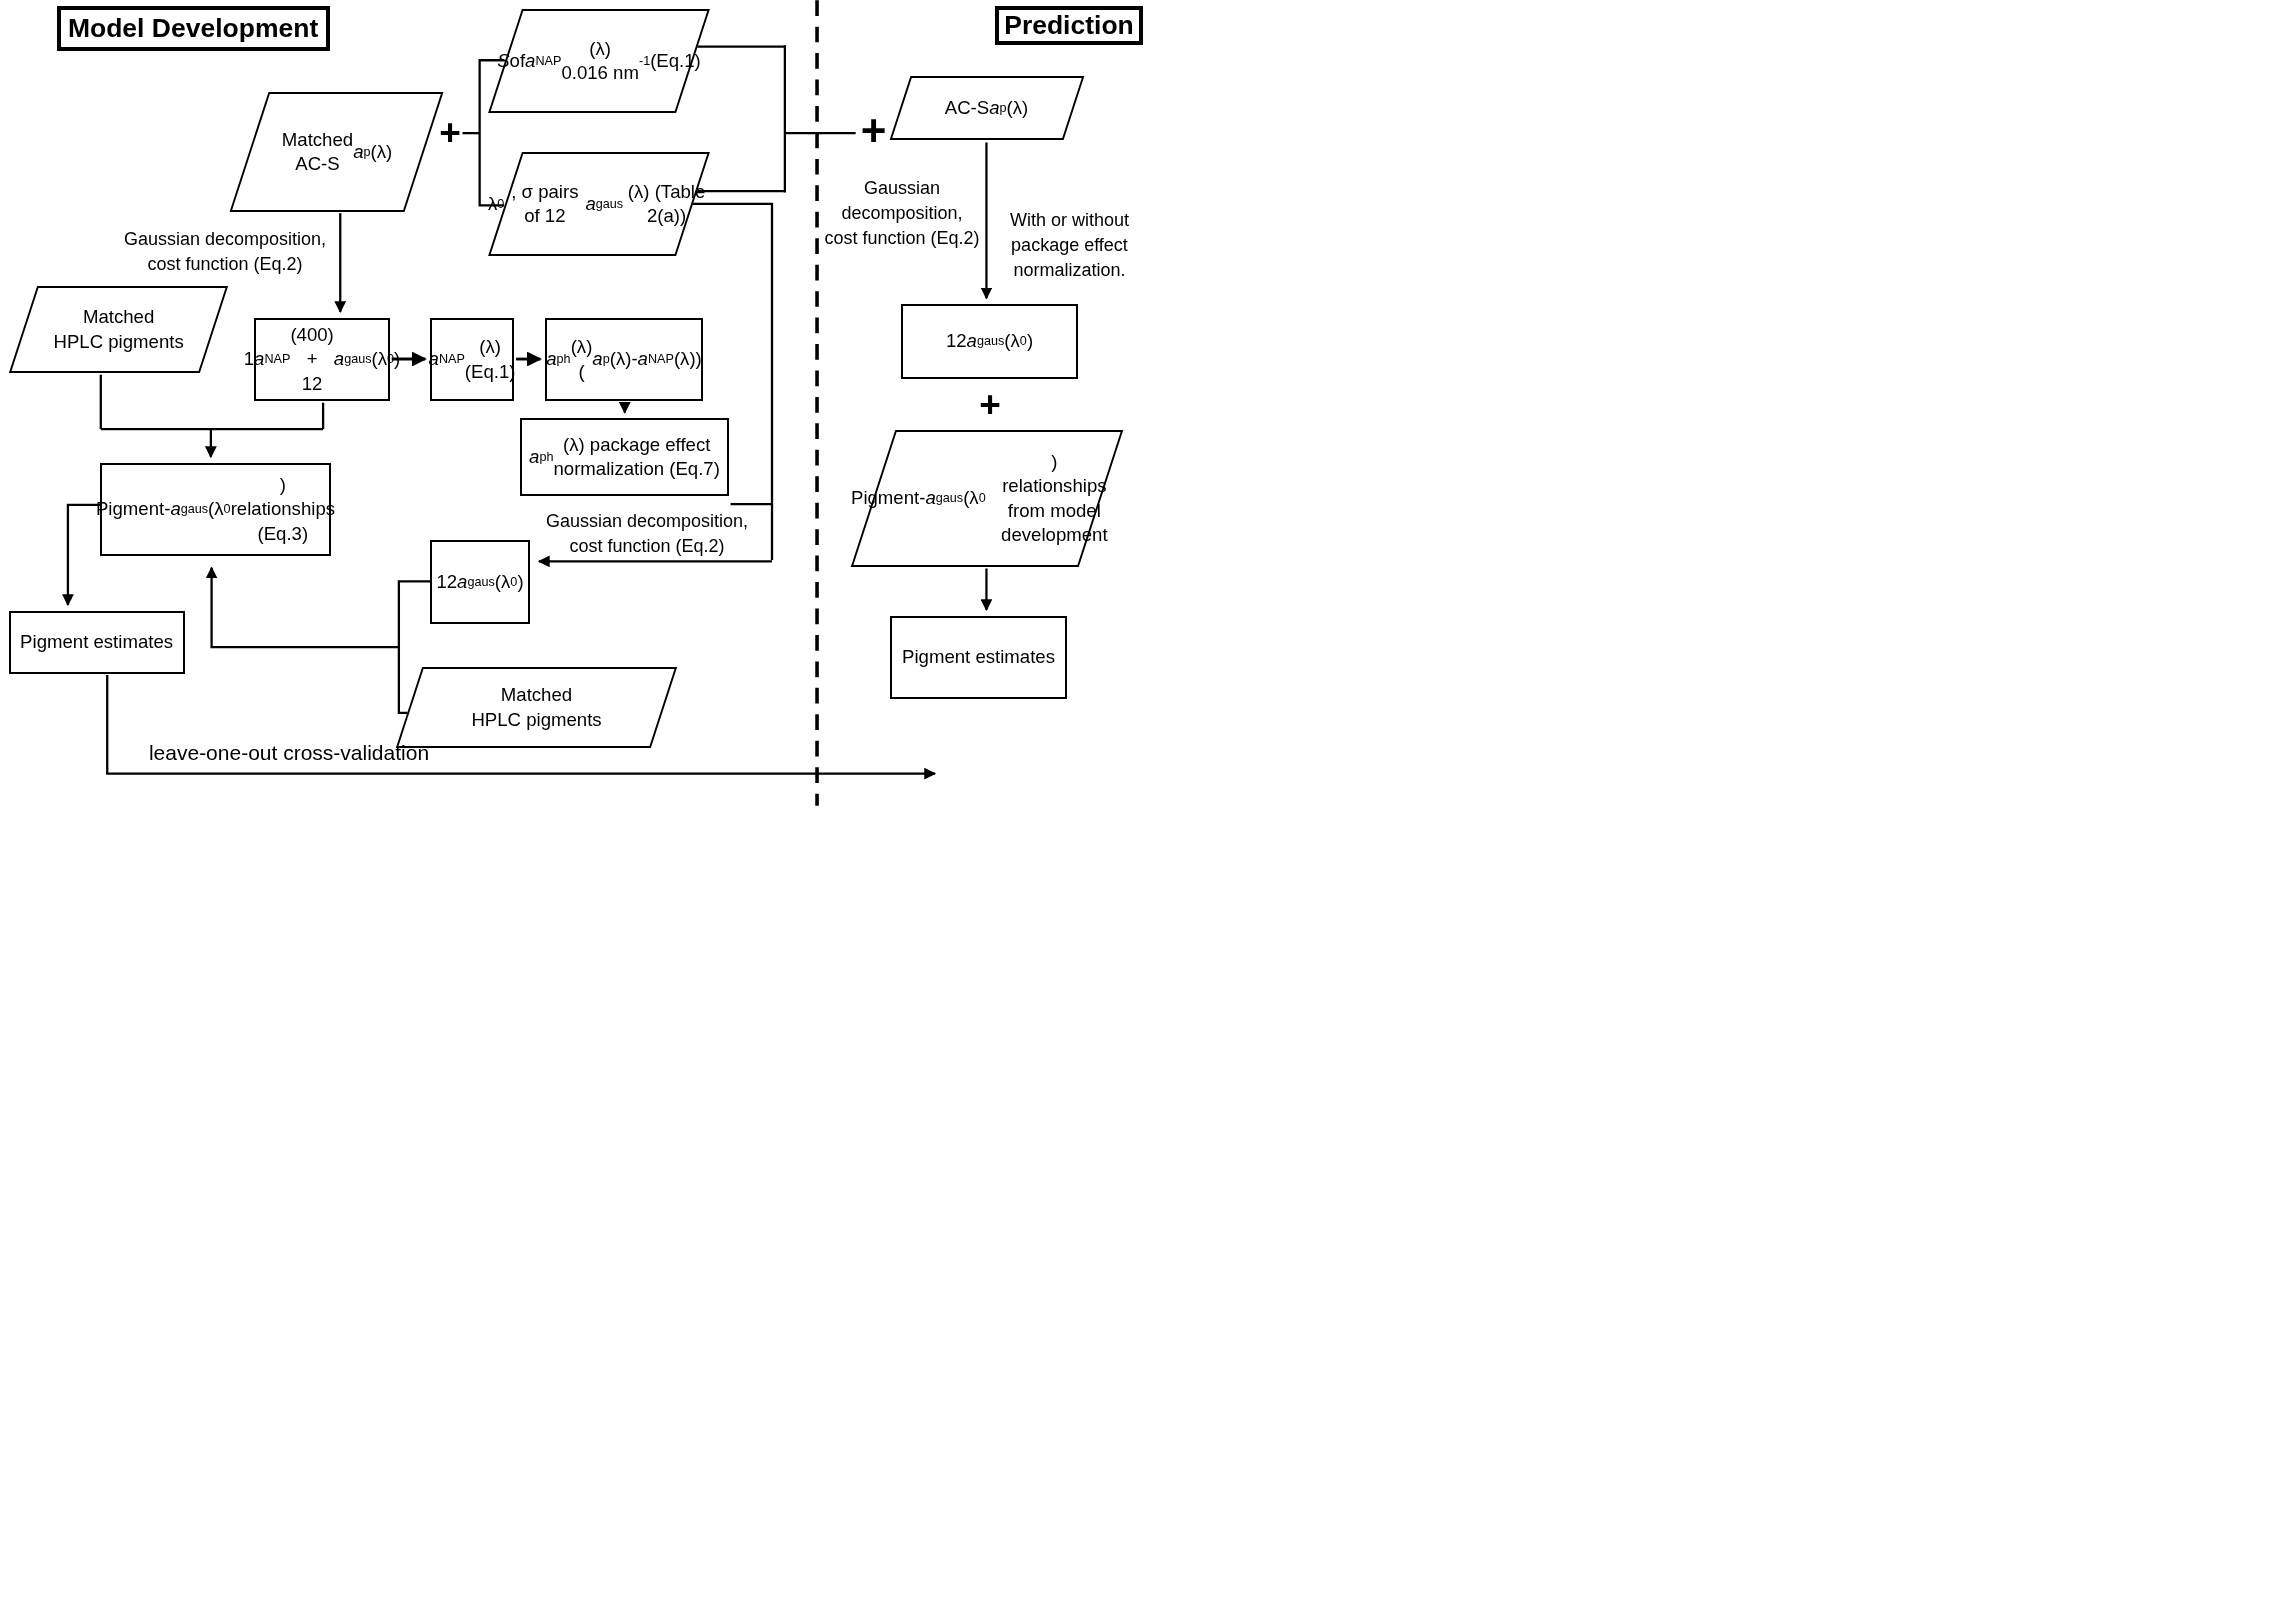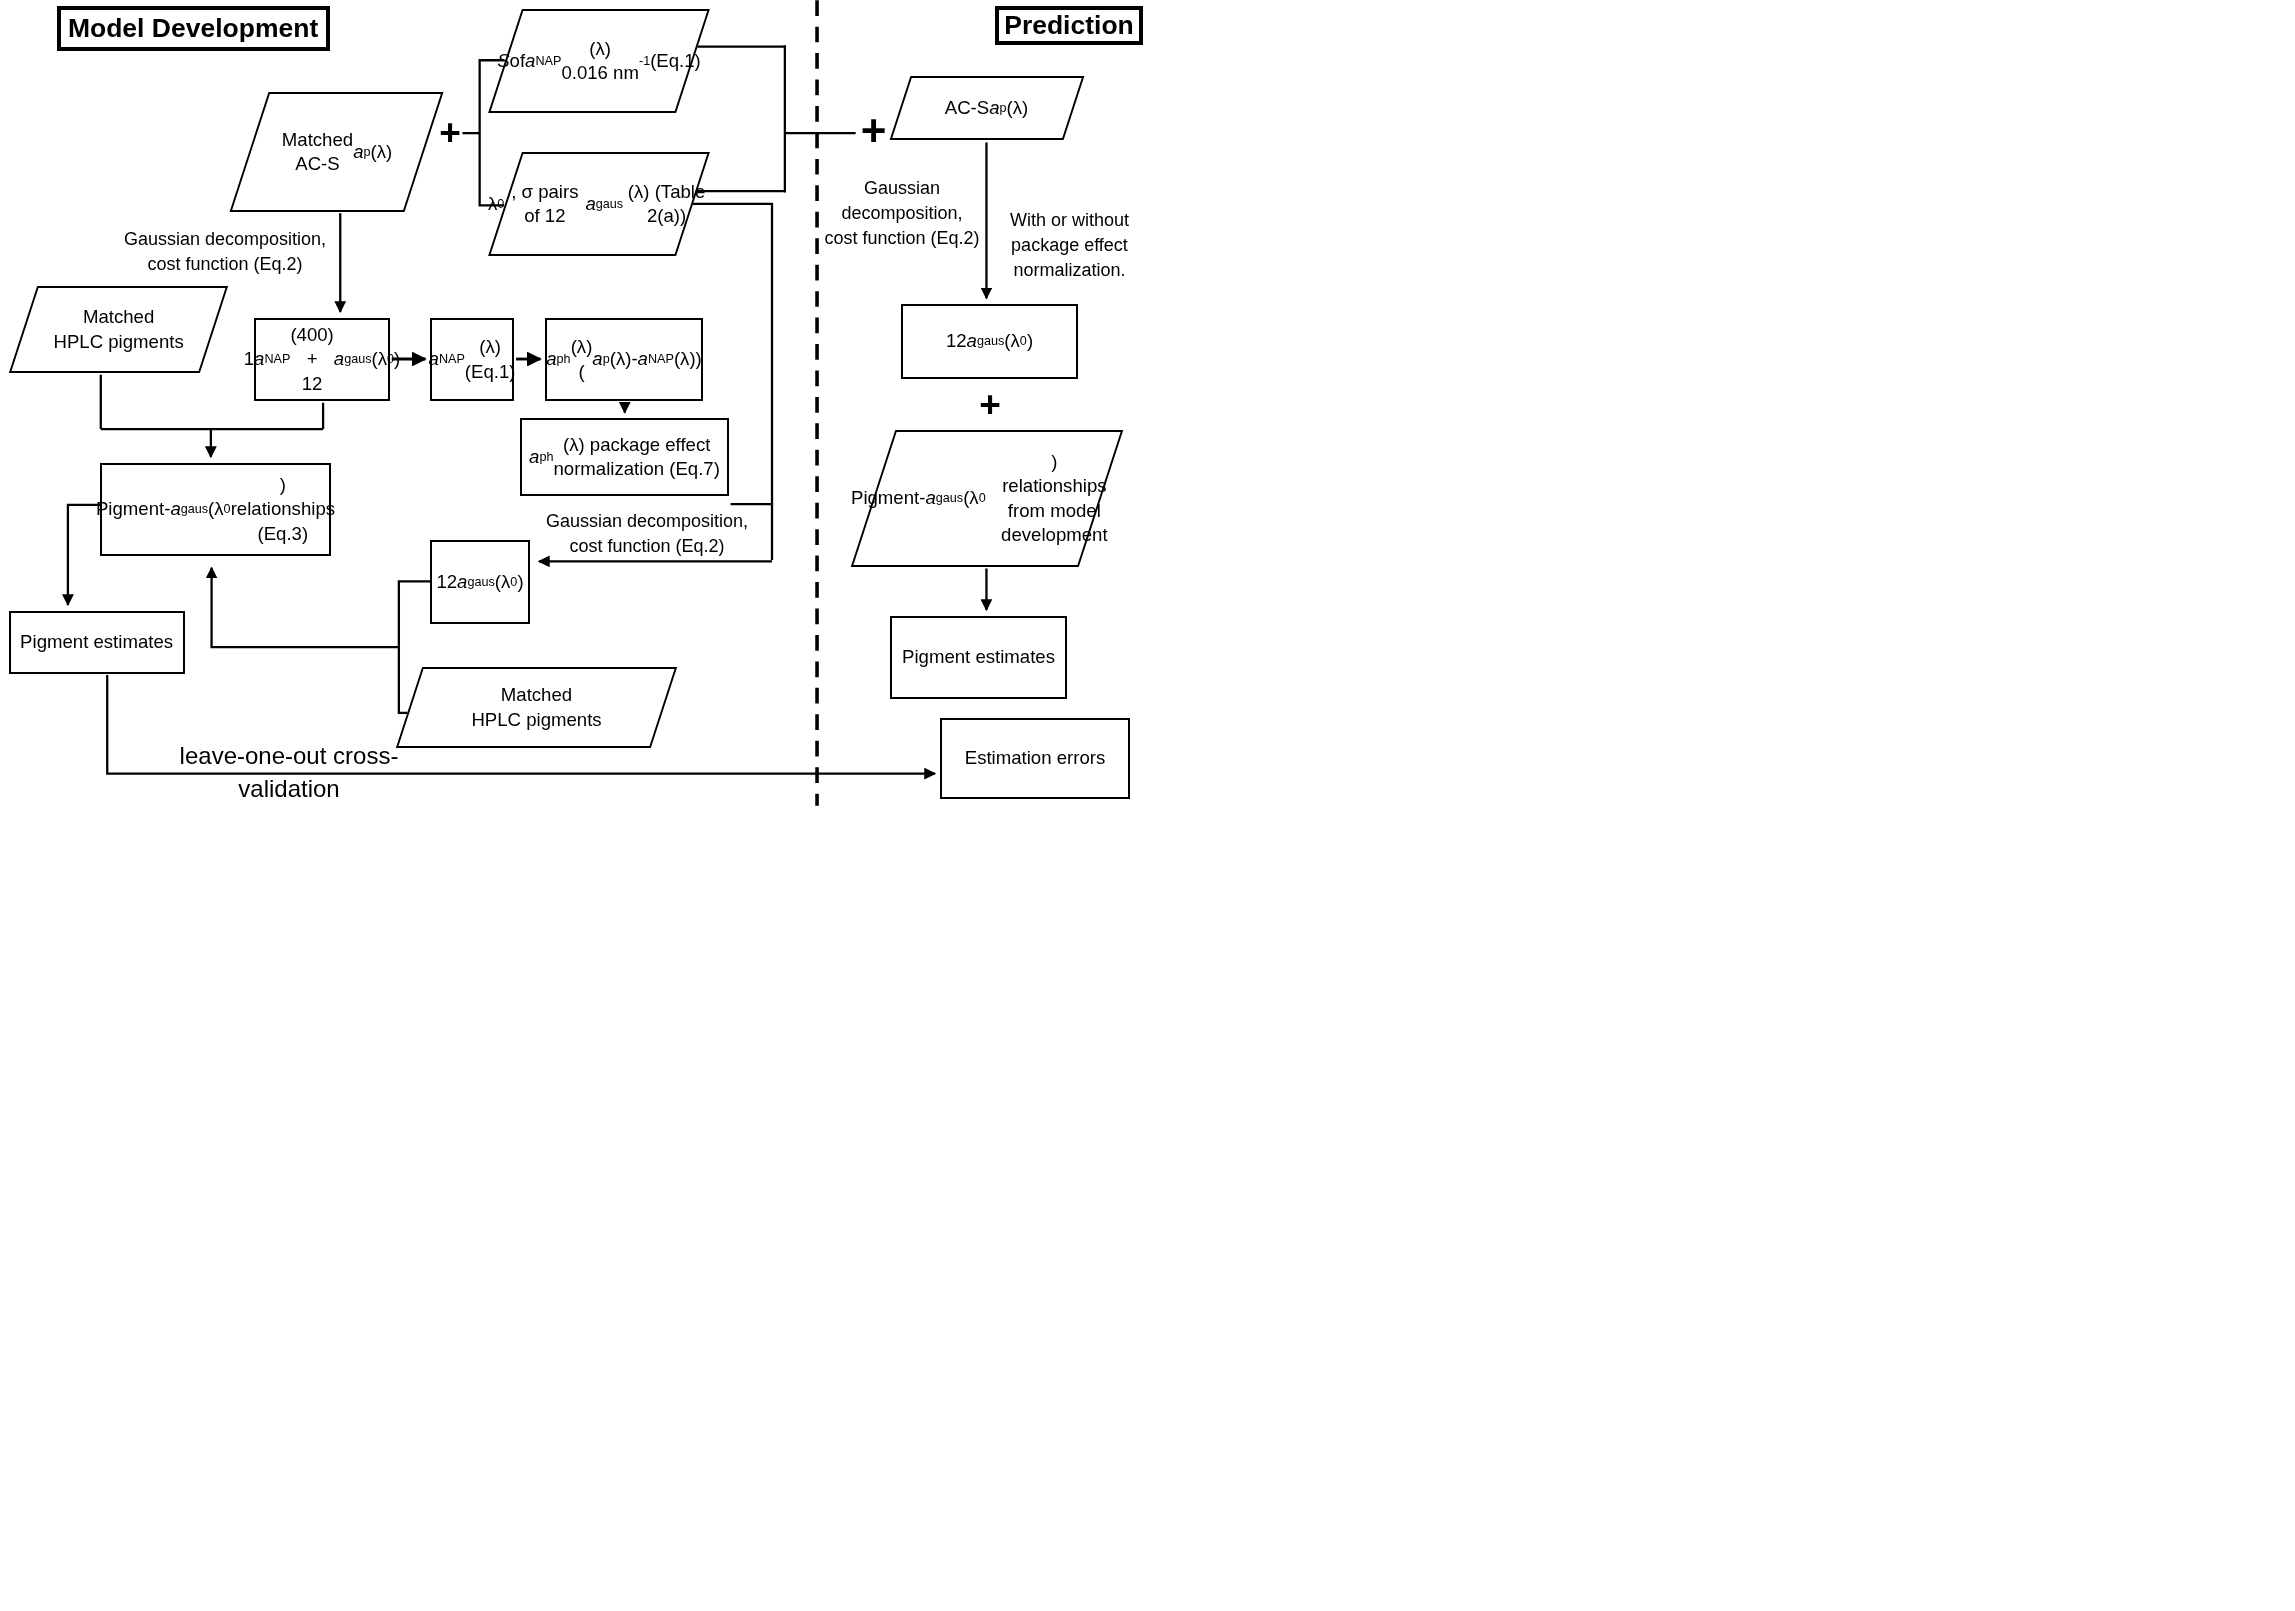--- a/index.html
+++ b/index.html
@@ -106,21 +106,21 @@
 
   <div class="node fbox" style="left:430px;top:540px;width:96px;height:80px;">12 <i>a</i><sub>gaus</sub>(λ<sub>0</sub>)</div>
 
   <div class="node para" style="left:396px;top:667px;width:281px;height:81px;">
     <div class="shape" style="left:13px;right:13px;"></div>
     <div class="ptext">Matched<br>HPLC pigments</div>
   </div>
 
   <div class="node fbox" style="left:8.6px;top:611px;width:172px;height:59px;">Pigment estimates</div>
 
-  <div class="lbl" style="left:139px;top:739px;width:300px;font-size:24px;">leave-one-out cross-validation</div>
+  <div class="lbl" style="left:139px;top:739px;width:300px;font-size:21px;">leave-one-out cross-validation</div>
 
   <div class="plus" style="left:852px;top:109px;width:43px;font-size:44px;">+</div>
 
   <div class="node para" style="left:889px;top:76px;width:195px;height:64px;">
     <div class="shape" style="left:10.7px;right:10.7px;"></div>
     <div class="ptext">AC-S <i>a</i><sub>p</sub>(λ)</div>
   </div>
 
   <div class="lbl" style="left:824px;top:176px;width:156px;">Gaussian<br>decomposition,<br>cost function (Eq.2)</div>
   <div class="lbl" style="left:998px;top:176px;width:143px;margin-top:32px;">With or without<br>package effect<br>normalization.</div>
@@ -129,16 +129,15 @@
 
   <div class="plus" style="left:972px;top:386px;width:36px;font-size:37px;">+</div>
 
   <div class="node para" style="left:851px;top:430px;width:272px;height:137px;">
     <div class="shape" style="left:22px;right:22px;"></div>
     <div class="ptext">Pigment-<i>a</i><sub>gaus</sub>(λ<sub>0</sub>)<br>relationships from model<br>development</div>
   </div>
 
   <div class="node fbox" style="left:890px;top:616px;width:173px;height:79px;">Pigment estimates</div>
 
-  <div class="node fbox" style="left:940px;top:718px;width:186px;height:77px;">Estimation errors</div>
 
 </div>
 
 
 </body></html>

